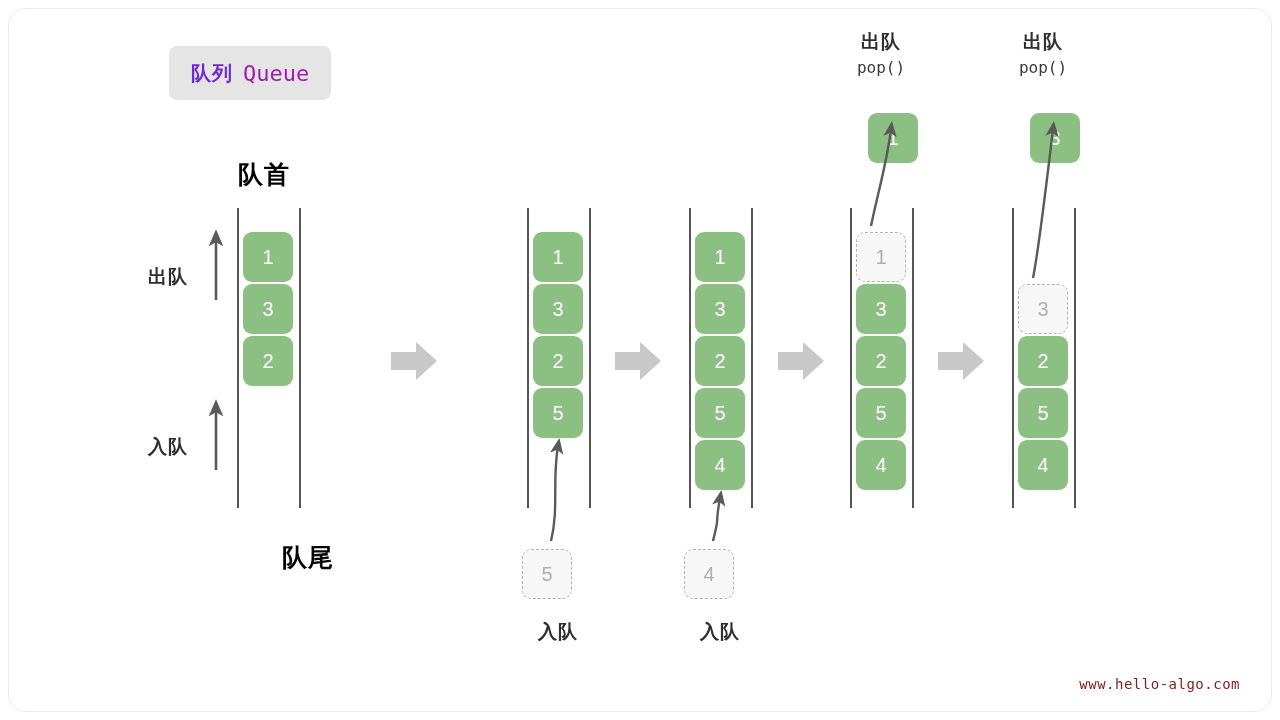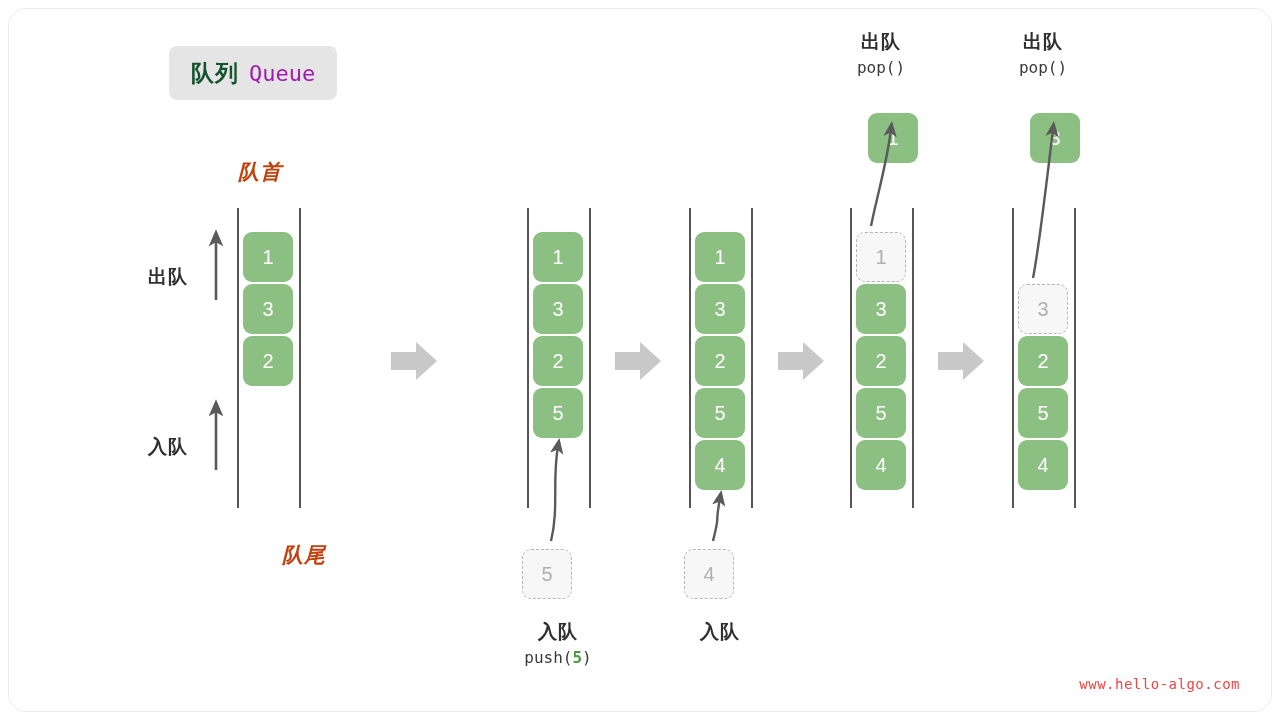--- a/index.html
+++ b/index.html
@@ -35,23 +35,23 @@
     height: 54px;
     padding: 0 22px;
     display: flex;
     align-items: center;
     gap: 10px;
     background: #e5e5e5;
     border-radius: 8px;
     box-sizing: border-box;
   }
   .title-cn {
-    font-size: 23px;
-    font-weight: bold;
-    color: #14532d;
+    font-size: 20px;
+    font-weight: bold;
+    color: #6d28d9;
     letter-spacing: 1px;
   }
   .title-en {
     font-family: "DejaVu Sans Mono", "Liberation Mono", monospace;
     font-size: 22px;
     color: #a21caf;
   }
 
   
   .rail {
@@ -76,26 +76,25 @@
   }
   .box.ghost {
     background: #f7f7f7;
     border: 1.6px dashed #b5b5b5;
     color: #b0b0b0;
   }
 
   
   .col-label {
     position: absolute;
-    font-size: 21px;
-    font-weight: bold;
-    color: #c2410c;
+    font-size: 25px;
+    font-weight: bold;
+    color: #000000;
     letter-spacing: 1px;
     white-space: nowrap;
-    font-style: italic;
   }
 
   
   .side-label {
     position: absolute;
     font-size: 19px;
     font-weight: bold;
     color: #2f2f2f;
     letter-spacing: 1px;
     white-space: nowrap;
@@ -125,21 +124,21 @@
     color: #4a9b43;
     font-weight: bold;
   }
 
   .watermark {
     position: absolute;
     right: 40px;
     bottom: 28px;
     font-family: "DejaVu Sans Mono", "Liberation Mono", monospace;
     font-size: 14px;
-    color: #ef4444;
+    color: #7f1d1d;
     letter-spacing: 0.5px;
   }
 
   svg.overlay {
     position: absolute;
     left: 0;
     top: 0;
     width: 1280px;
     height: 720px;
     pointer-events: none;
@@ -170,21 +169,20 @@
       <div class="box" style="left: 243px; top: 336px; background: rgb(140, 191, 130);">2</div>
       <div class="rail" style="left: 527px; top: 208px; height: 300px;"></div>
       <div class="rail" style="left: 589px; top: 208px; height: 300px;"></div>
       <div class="box" style="left: 533px; top: 232px; background: rgb(140, 191, 130);">1</div>
       <div class="box" style="left: 533px; top: 284px; background: rgb(140, 191, 130);">3</div>
       <div class="box" style="left: 533px; top: 336px; background: rgb(140, 191, 130);">2</div>
       <div class="box" style="left: 533px; top: 388px; background: rgb(140, 191, 130);">5</div>
       <div class="box ghost" style="left: 522px; top: 549px;">5</div>
       <div class="op-caption" style="left: 458px; width: 200px; top: 618px;">
         <span class="op-cn">入队</span>
-        <span class="op-code">push(<span class="op-arg" style="color: rgb(74, 155, 67);">5</span>)</span>
       </div>
       <div class="rail" style="left: 689px; top: 208px; height: 300px;"></div>
       <div class="rail" style="left: 751px; top: 208px; height: 300px;"></div>
       <div class="box" style="left: 695px; top: 232px; background: rgb(140, 191, 130);">1</div>
       <div class="box" style="left: 695px; top: 284px; background: rgb(140, 191, 130);">3</div>
       <div class="box" style="left: 695px; top: 336px; background: rgb(140, 191, 130);">2</div>
       <div class="box" style="left: 695px; top: 388px; background: rgb(140, 191, 130);">5</div>
       <div class="box" style="left: 695px; top: 440px; background: rgb(140, 191, 130);">4</div>
       <div class="box ghost" style="left: 684px; top: 549px;">4</div>
       <div class="op-caption" style="left: 620px; width: 200px; top: 618px;">

